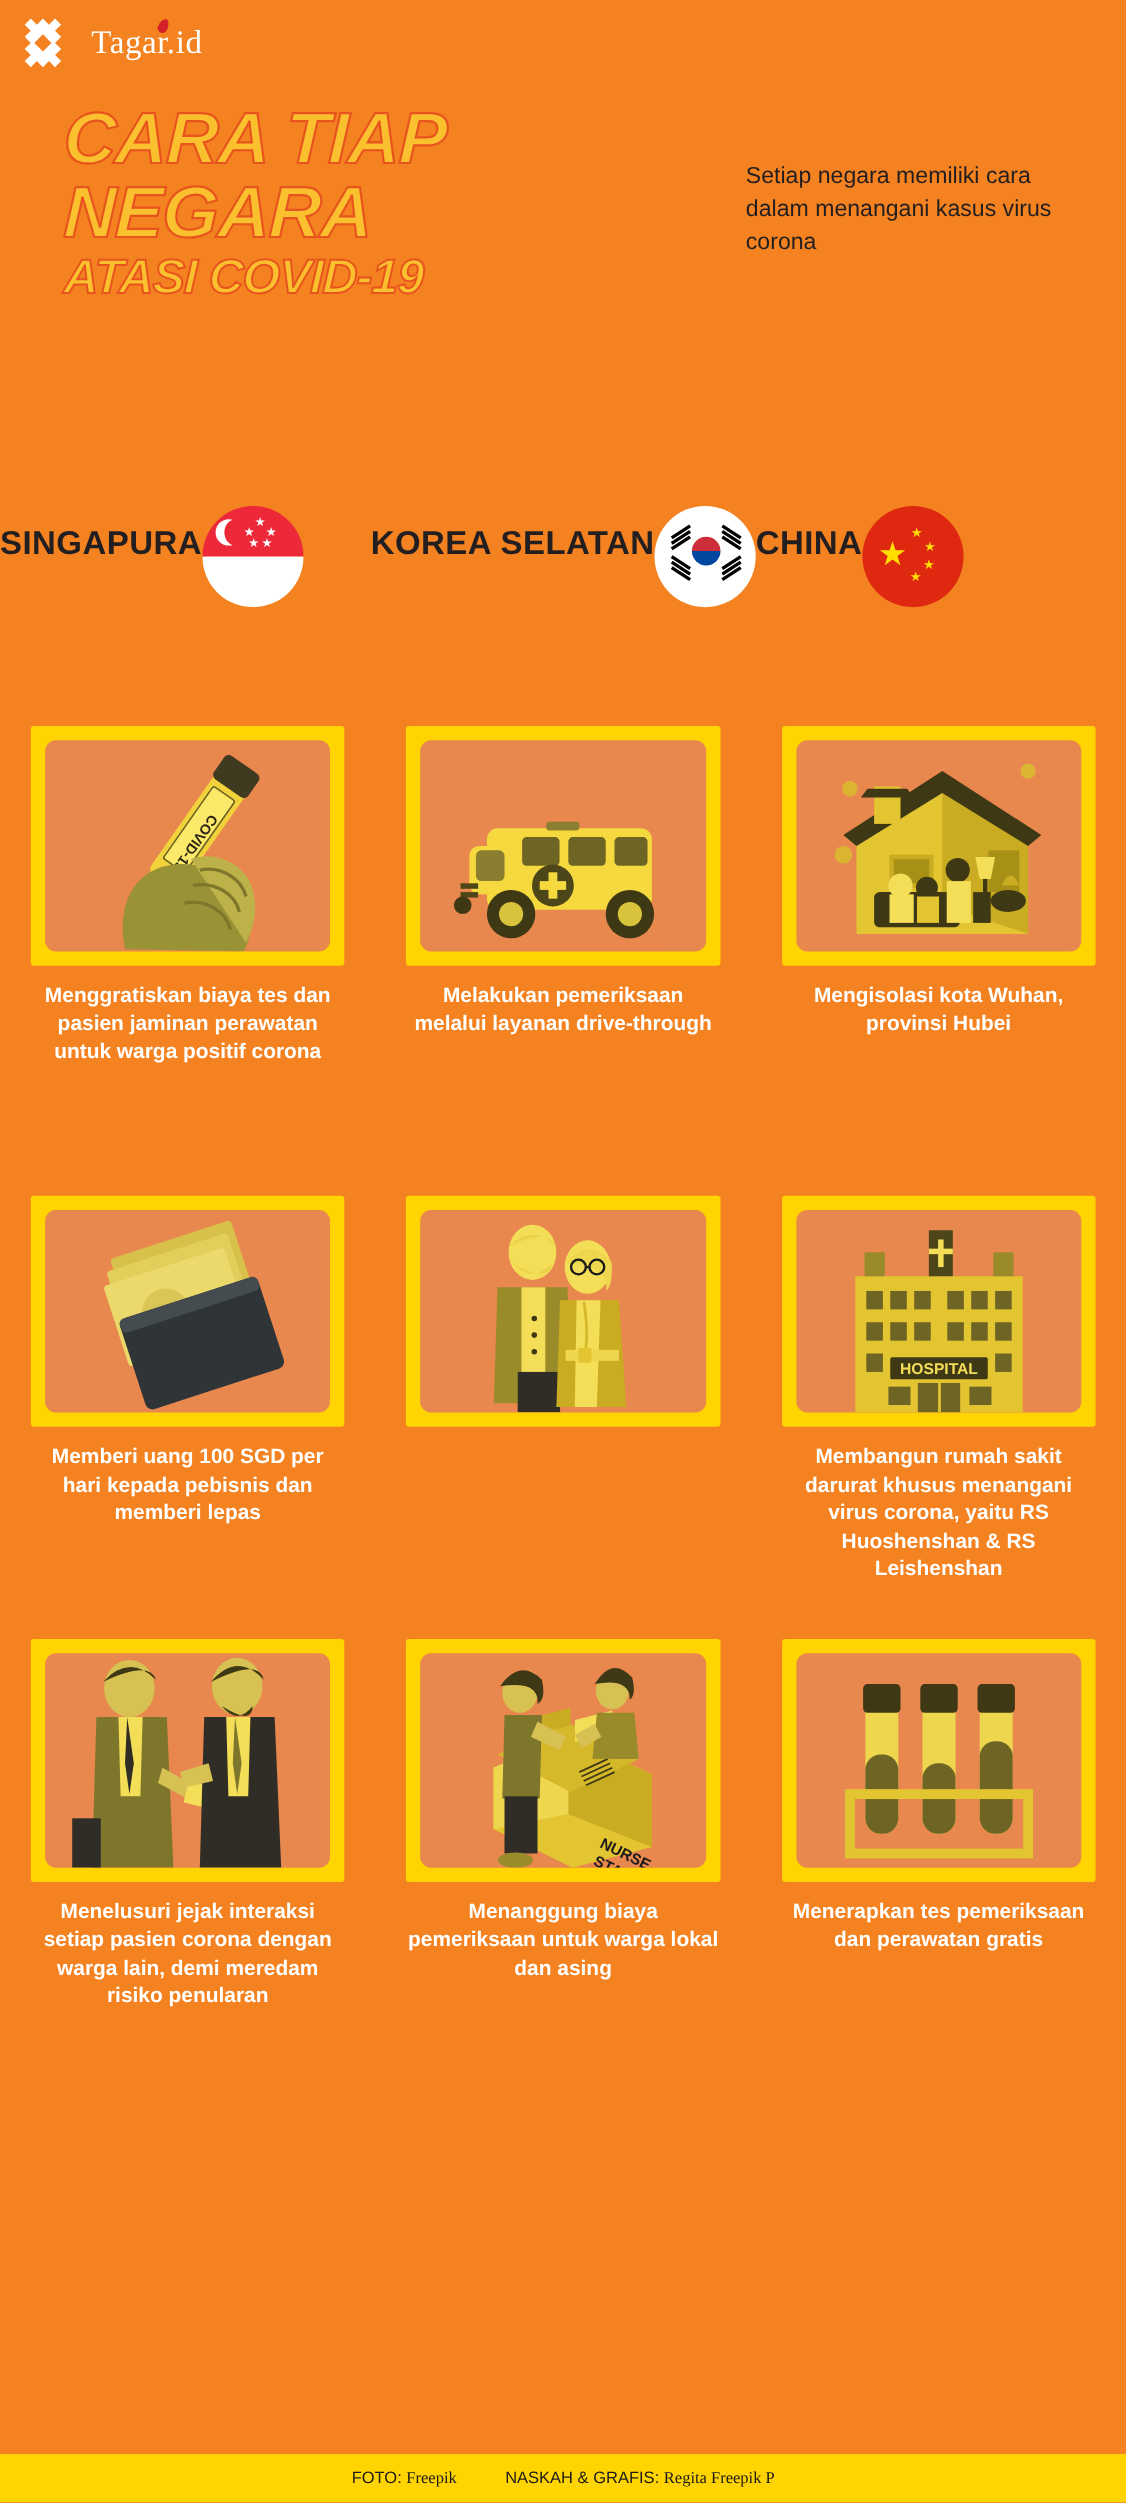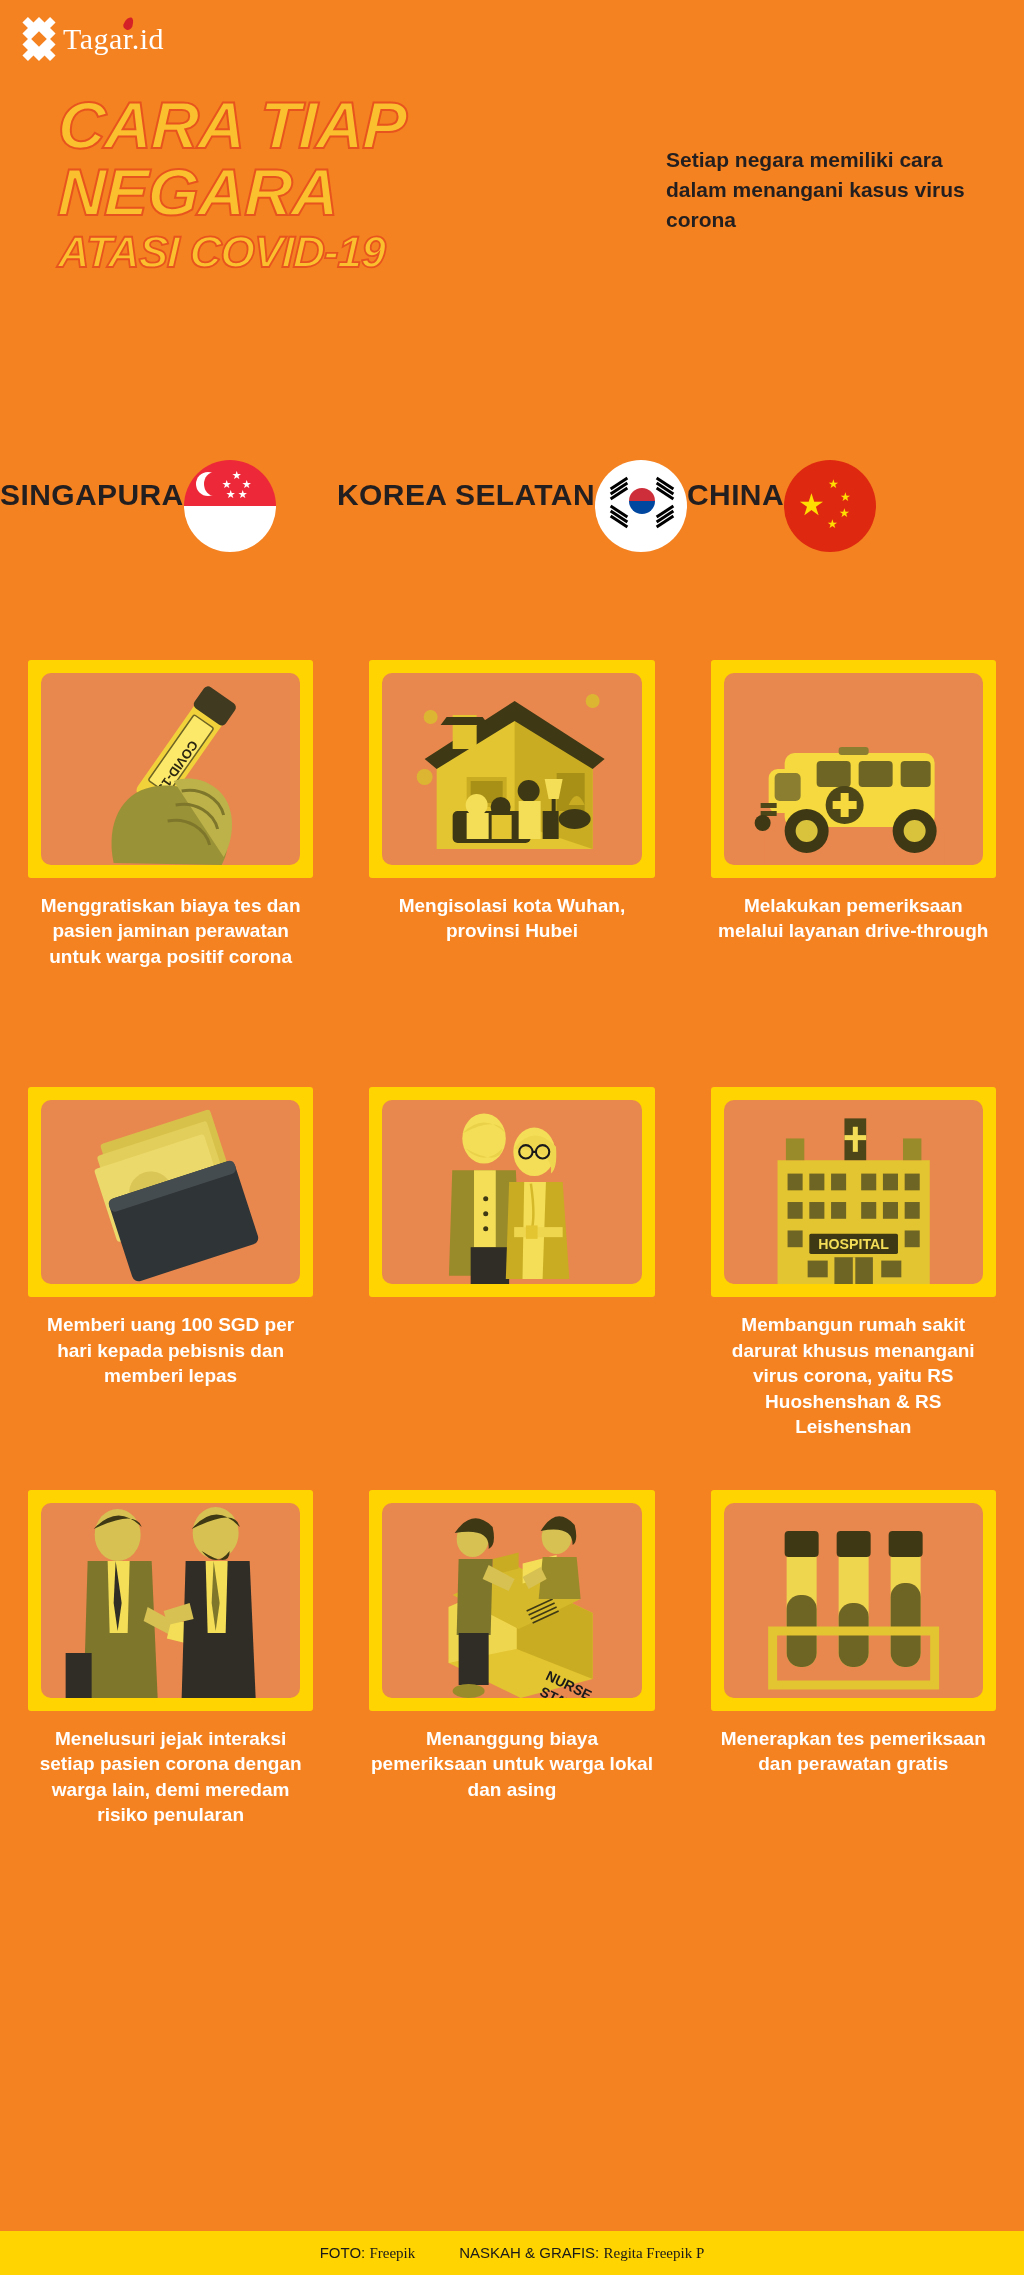--- a/index.html
+++ b/index.html
@@ -16,21 +16,21 @@
     height: 2275px;
     background: #F58220;
   }
 
   
   .brand {
     position: absolute;
     top: 16px; left: 16px;
     display: flex;
     align-items: center;
-    gap: 1px;
+    gap: 21px;
   }
   .brand-mark { width: 46px; height: 46px; display:block; }
   .brand-text {
     font-family: "Liberation Serif", serif;
     font-size: 30px;
     color: #FFFFFF;
     letter-spacing: .5px;
     position: relative;
     font-weight: 400;
   }
@@ -59,26 +59,26 @@
     text-transform: uppercase;
     white-space: nowrap;
     transform: skewX(-2deg);
   }
   .hl-1 { font-size: 66px; }
   .hl-2 { font-size: 66px; margin-top: 6px; }
   .hl-3 { font-size: 44px; margin-top: 10px; -webkit-text-stroke: 1.8px #E8541E; }
 
   .subtitle {
     position: absolute;
-    top: 145px; right: 58px;
+    top: 145px; right: 46px;
     width: 300px;
     text-align: left;
     color: #231F20;
     font-size: 21px;
-    font-weight: 700;
+    font-weight: 400;
     line-height: 1.42;
   }
 
   
   .country-row {
     position: absolute;
     top: 460px; left: 0;
     width: 1024px;
     display: flex;
   }
@@ -283,20 +283,48 @@
               </g>
               <path d="M58 190 C50 150 66 120 96 114 C124 108 150 120 162 136 C176 154 174 178 166 192 Z" fill="#9A9236"></path>
               <path d="M118 108 C140 100 164 112 172 130 C180 148 176 170 168 184" fill="#BDB24A"></path>
               <path d="M126 118 C146 114 164 126 168 142" stroke="#7E762B" stroke-width="3" fill="none"></path>
               <path d="M120 132 C140 128 158 140 162 156" stroke="#7E762B" stroke-width="3" fill="none"></path>
               <path d="M112 148 C132 144 150 156 154 172" stroke="#7E762B" stroke-width="3" fill="none"></path>
             </svg>
           </div>
         </div>
         <div class="caption">Menggratiskan biaya tes dan pasien jaminan perawatan untuk warga positif corona</div>
+      </div>
+
+      <div class="cell">
+        <div class="frame">
+          <div class="art square">
+            <svg viewBox="0 0 230 192" width="100%" height="100%">
+              <rect x="26" y="158" width="180" height="34" fill="#E8874E"></rect>
+              <rect x="46" y="80" width="150" height="74" rx="10" fill="#F5D93E"></rect>
+              <rect x="30" y="96" width="40" height="44" rx="9" fill="#F5D93E"></rect>
+              <rect x="36" y="100" width="26" height="28" rx="5" fill="#8B7E31"></rect>
+              <rect x="78" y="88" width="34" height="26" rx="4" fill="#6E6424"></rect>
+              <rect x="120" y="88" width="34" height="26" rx="4" fill="#6E6424"></rect>
+              <rect x="162" y="88" width="30" height="26" rx="4" fill="#6E6424"></rect>
+              <rect x="100" y="74" width="30" height="8" rx="3" fill="#8B7E31"></rect>
+              <circle cx="106" cy="132" r="19" fill="#4C4618"></circle>
+              <rect x="102" y="120" width="8" height="24" fill="#F5D93E"></rect>
+              <rect x="94" y="128" width="24" height="8" fill="#F5D93E"></rect>
+              <circle cx="68" cy="158" r="22" fill="#3E3914"></circle>
+                <circle cx="68" cy="158" r="11" fill="#D9C23C"></circle>
+              <circle cx="176" cy="158" r="22" fill="#3E3914"></circle>
+                <circle cx="176" cy="158" r="11" fill="#D9C23C"></circle>
+              <rect x="22" y="130" width="16" height="5" fill="#4C4618"></rect>
+              <rect x="22" y="138" width="16" height="5" fill="#4C4618"></rect>
+              <circle cx="24" cy="150" r="8" fill="#3E3914"></circle>
+            </svg>
+          </div>
+        </div>
+        <div class="caption">Melakukan pemeriksaan melalui layanan drive-through</div>
       </div>
 
       <div class="cell">
         <div class="frame">
           <div class="art square">
             <svg viewBox="0 0 230 192" width="100%" height="100%">
               <g fill="#D9BE2E" opacity=".85">
                 <circle cx="34" cy="44" r="7"></circle>
                   <circle cx="28" cy="104" r="8"></circle>
                   <circle cx="196" cy="28" r="7"></circle>
@@ -318,48 +346,20 @@
               <rect x="122" y="128" width="22" height="38" fill="#F4DE57"></rect>
               <rect x="146" y="138" width="16" height="28" fill="#3E3914"></rect>
               <path d="M148 106 L166 106 L162 126 L152 126 Z" fill="#F4DE57"></path>
               <rect x="155" y="126" width="4" height="22" fill="#3E3914"></rect>
               <ellipse cx="178" cy="146" rx="16" ry="10" fill="#3E3914"></ellipse>
               <path d="M172 132 q8 -18 16 0" fill="#C9AC22"></path>
             </svg>
           </div>
         </div>
         <div class="caption">Mengisolasi kota Wuhan, provinsi Hubei</div>
-      </div>
-
-      <div class="cell">
-        <div class="frame">
-          <div class="art square">
-            <svg viewBox="0 0 230 192" width="100%" height="100%">
-              <rect x="26" y="158" width="180" height="34" fill="#E8874E"></rect>
-              <rect x="46" y="80" width="150" height="74" rx="10" fill="#F5D93E"></rect>
-              <rect x="30" y="96" width="40" height="44" rx="9" fill="#F5D93E"></rect>
-              <rect x="36" y="100" width="26" height="28" rx="5" fill="#8B7E31"></rect>
-              <rect x="78" y="88" width="34" height="26" rx="4" fill="#6E6424"></rect>
-              <rect x="120" y="88" width="34" height="26" rx="4" fill="#6E6424"></rect>
-              <rect x="162" y="88" width="30" height="26" rx="4" fill="#6E6424"></rect>
-              <rect x="100" y="74" width="30" height="8" rx="3" fill="#8B7E31"></rect>
-              <circle cx="106" cy="132" r="19" fill="#4C4618"></circle>
-              <rect x="102" y="120" width="8" height="24" fill="#F5D93E"></rect>
-              <rect x="94" y="128" width="24" height="8" fill="#F5D93E"></rect>
-              <circle cx="68" cy="158" r="22" fill="#3E3914"></circle>
-                <circle cx="68" cy="158" r="11" fill="#D9C23C"></circle>
-              <circle cx="176" cy="158" r="22" fill="#3E3914"></circle>
-                <circle cx="176" cy="158" r="11" fill="#D9C23C"></circle>
-              <rect x="22" y="130" width="16" height="5" fill="#4C4618"></rect>
-              <rect x="22" y="138" width="16" height="5" fill="#4C4618"></rect>
-              <circle cx="24" cy="150" r="8" fill="#3E3914"></circle>
-            </svg>
-          </div>
-        </div>
-        <div class="caption">Melakukan pemeriksaan melalui layanan drive-through</div>
       </div>
     </div>
 
     <div class="row-gap-1"></div>
 
     <div class="grid-row">
 
       <div class="cell">
         <div class="frame">
           <div class="art tall">

